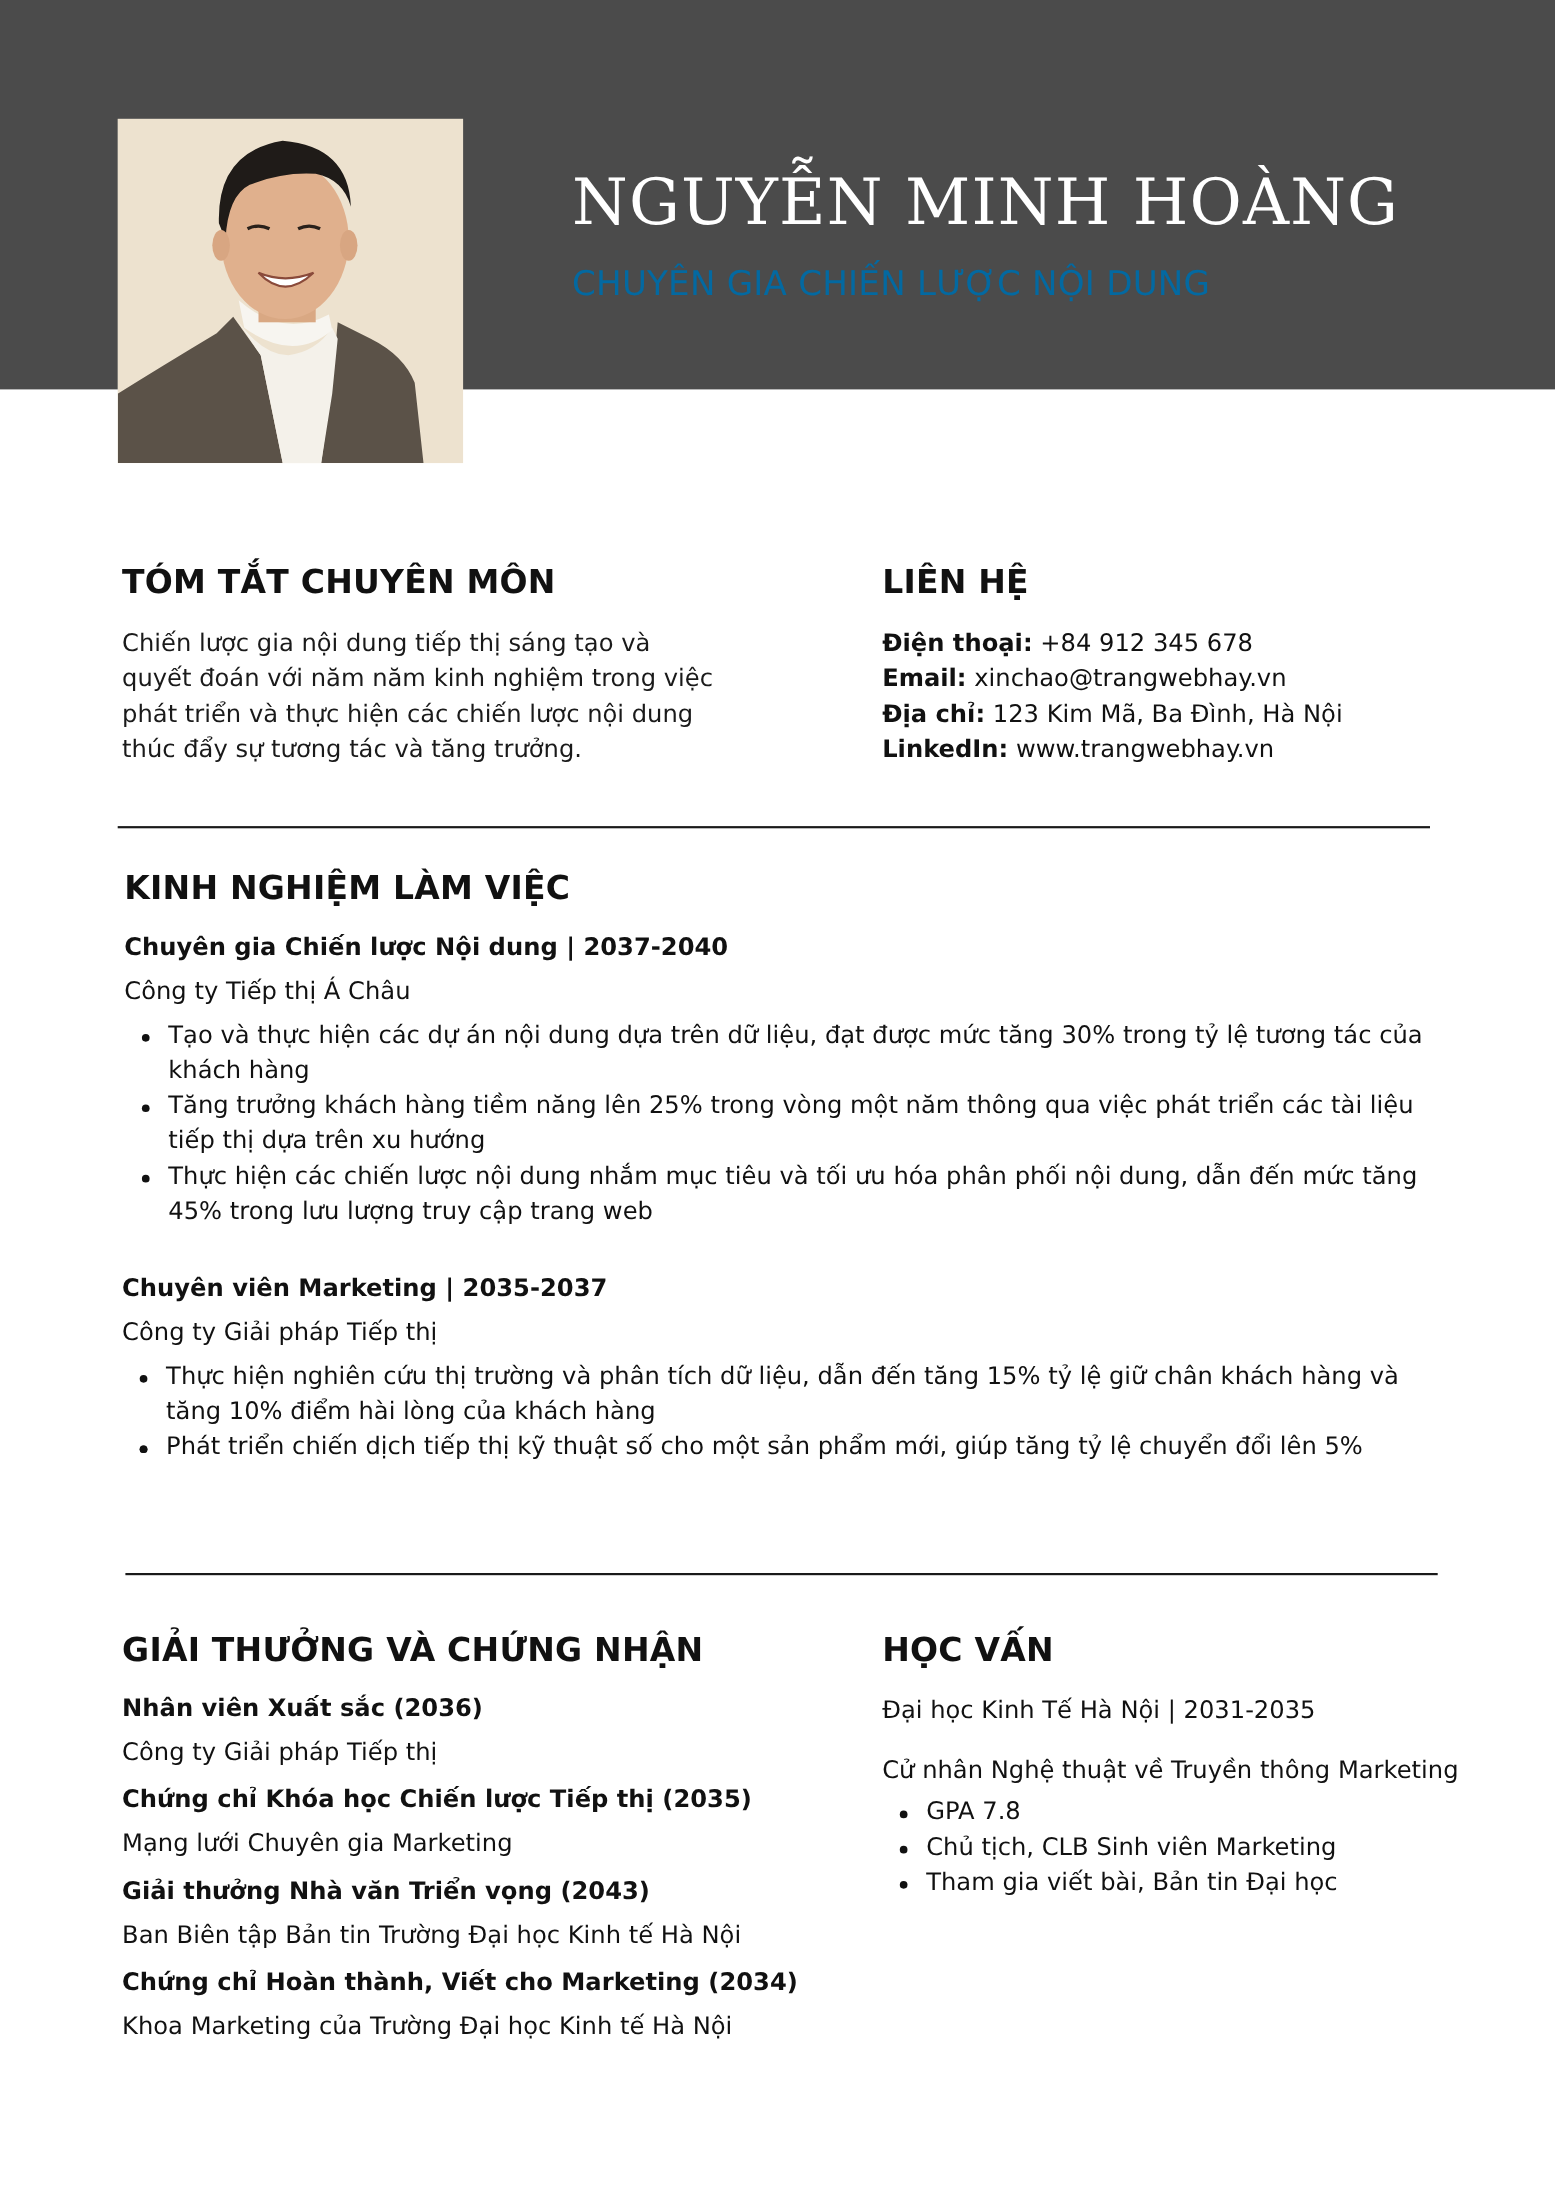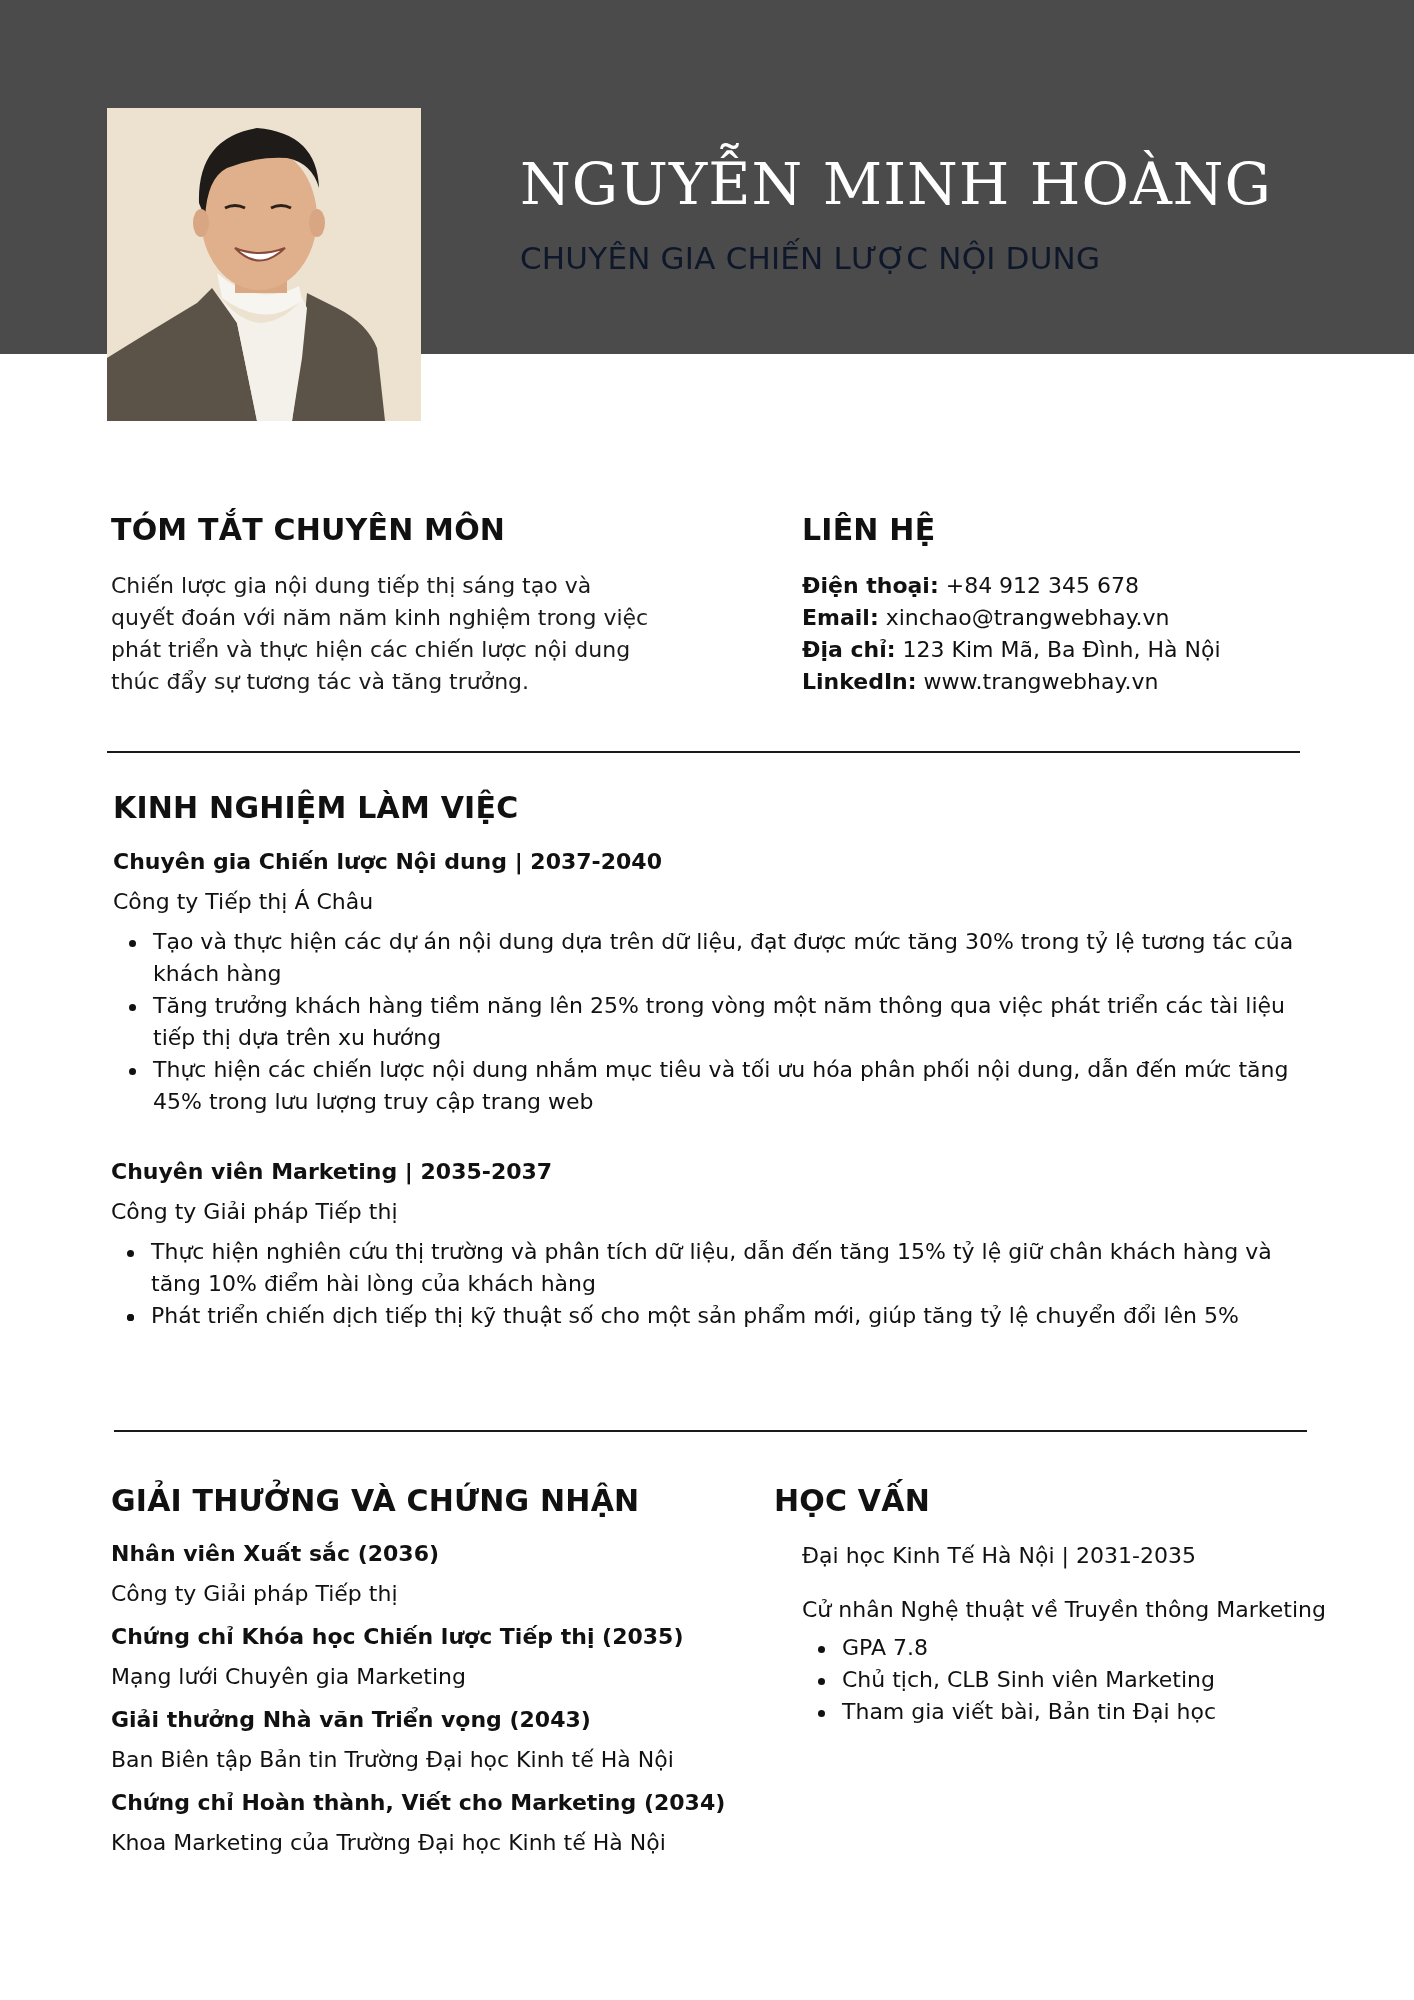--- a/index.html
+++ b/index.html
@@ -5,21 +5,21 @@
     * { box-sizing: border-box; margin: 0; padding: 0; }
     html, body { width: 1414px; height: 2000px; background: #ffffff; overflow: hidden; }
     body { position: relative; font-family: "DejaVu Sans", "Liberation Sans", sans-serif; color: #111111; }
 
     .header-band { position: absolute; left: 0; top: 0; width: 1414px; height: 354px; background: #4b4b4b; }
 
     .photo { position: absolute; left: 107px; top: 108px; width: 314px; height: 313px; overflow: hidden; background: #efe6d8; }
     .photo svg { display: block; width: 100%; height: 100%; }
 
     .name { position: absolute; left: 520px; top: 150px; font-family: "DejaVu Serif", "Liberation Serif", serif; font-size: 58px; font-weight: normal; color: #ffffff; letter-spacing: 1px; white-space: nowrap; }
-    .job-title { position: absolute; left: 520px; top: 240px; font-family: "DejaVu Sans", sans-serif; font-size: 31px; color: #0f172a; white-space: nowrap; letter-spacing: 0.2px; }
+    .job-title { position: absolute; left: 520px; top: 240px; font-family: "DejaVu Sans", sans-serif; font-size: 31px; color: #0369a1; white-space: nowrap; letter-spacing: 0.2px; }
 
     .section-heading { position: absolute; font-size: 30px; font-weight: bold; color: #111111; white-space: nowrap; letter-spacing: 0.2px; }
     .body-text { font-size: 22px; line-height: 32px; color: #1a1a1a; }
 
     .summary-text { position: absolute; left: 111px; top: 570px; width: 540px; }
 
     .contact-list { position: absolute; left: 802px; top: 570px; width: 560px; }
     .contact-row { font-size: 22px; line-height: 32px; white-space: nowrap; }
     .contact-row .lbl { font-weight: bold; }
 
@@ -138,21 +138,21 @@
   <div>
     <div class="award-title">Giải thưởng Nhà văn Triển vọng (2043)</div>
     <div class="award-org">Ban Biên tập Bản tin Trường Đại học Kinh tế Hà Nội</div>
   </div>
   <div>
     <div class="award-title">Chứng chỉ Hoàn thành, Viết cho Marketing (2034)</div>
     <div class="award-org">Khoa Marketing của Trường Đại học Kinh tế Hà Nội</div>
   </div>
 </div>
 
-<h2 class="section-heading" style="left:774px; top:1483px;text-align:center;">HỌC VẤN</h2>
+<h2 class="section-heading" style="left:802px; top:1483px;text-align:center;">HỌC VẤN</h2>
 <div class="education">
   <div class="edu-school">Đại học Kinh Tế Hà Nội | 2031-2035</div>
   <div class="edu-degree">Cử nhân Nghệ thuật về Truyền thông Marketing</div>
   <ul class="bullets" style="margin-top:6px;">
     <li><span class="dot"></span><span>GPA 7.8</span></li>
     <li><span class="dot"></span><span>Chủ tịch, CLB Sinh viên Marketing</span></li>
     <li><span class="dot"></span><span>Tham gia viết bài, Bản tin Đại học</span></li>
   </ul>
 </div>
 

